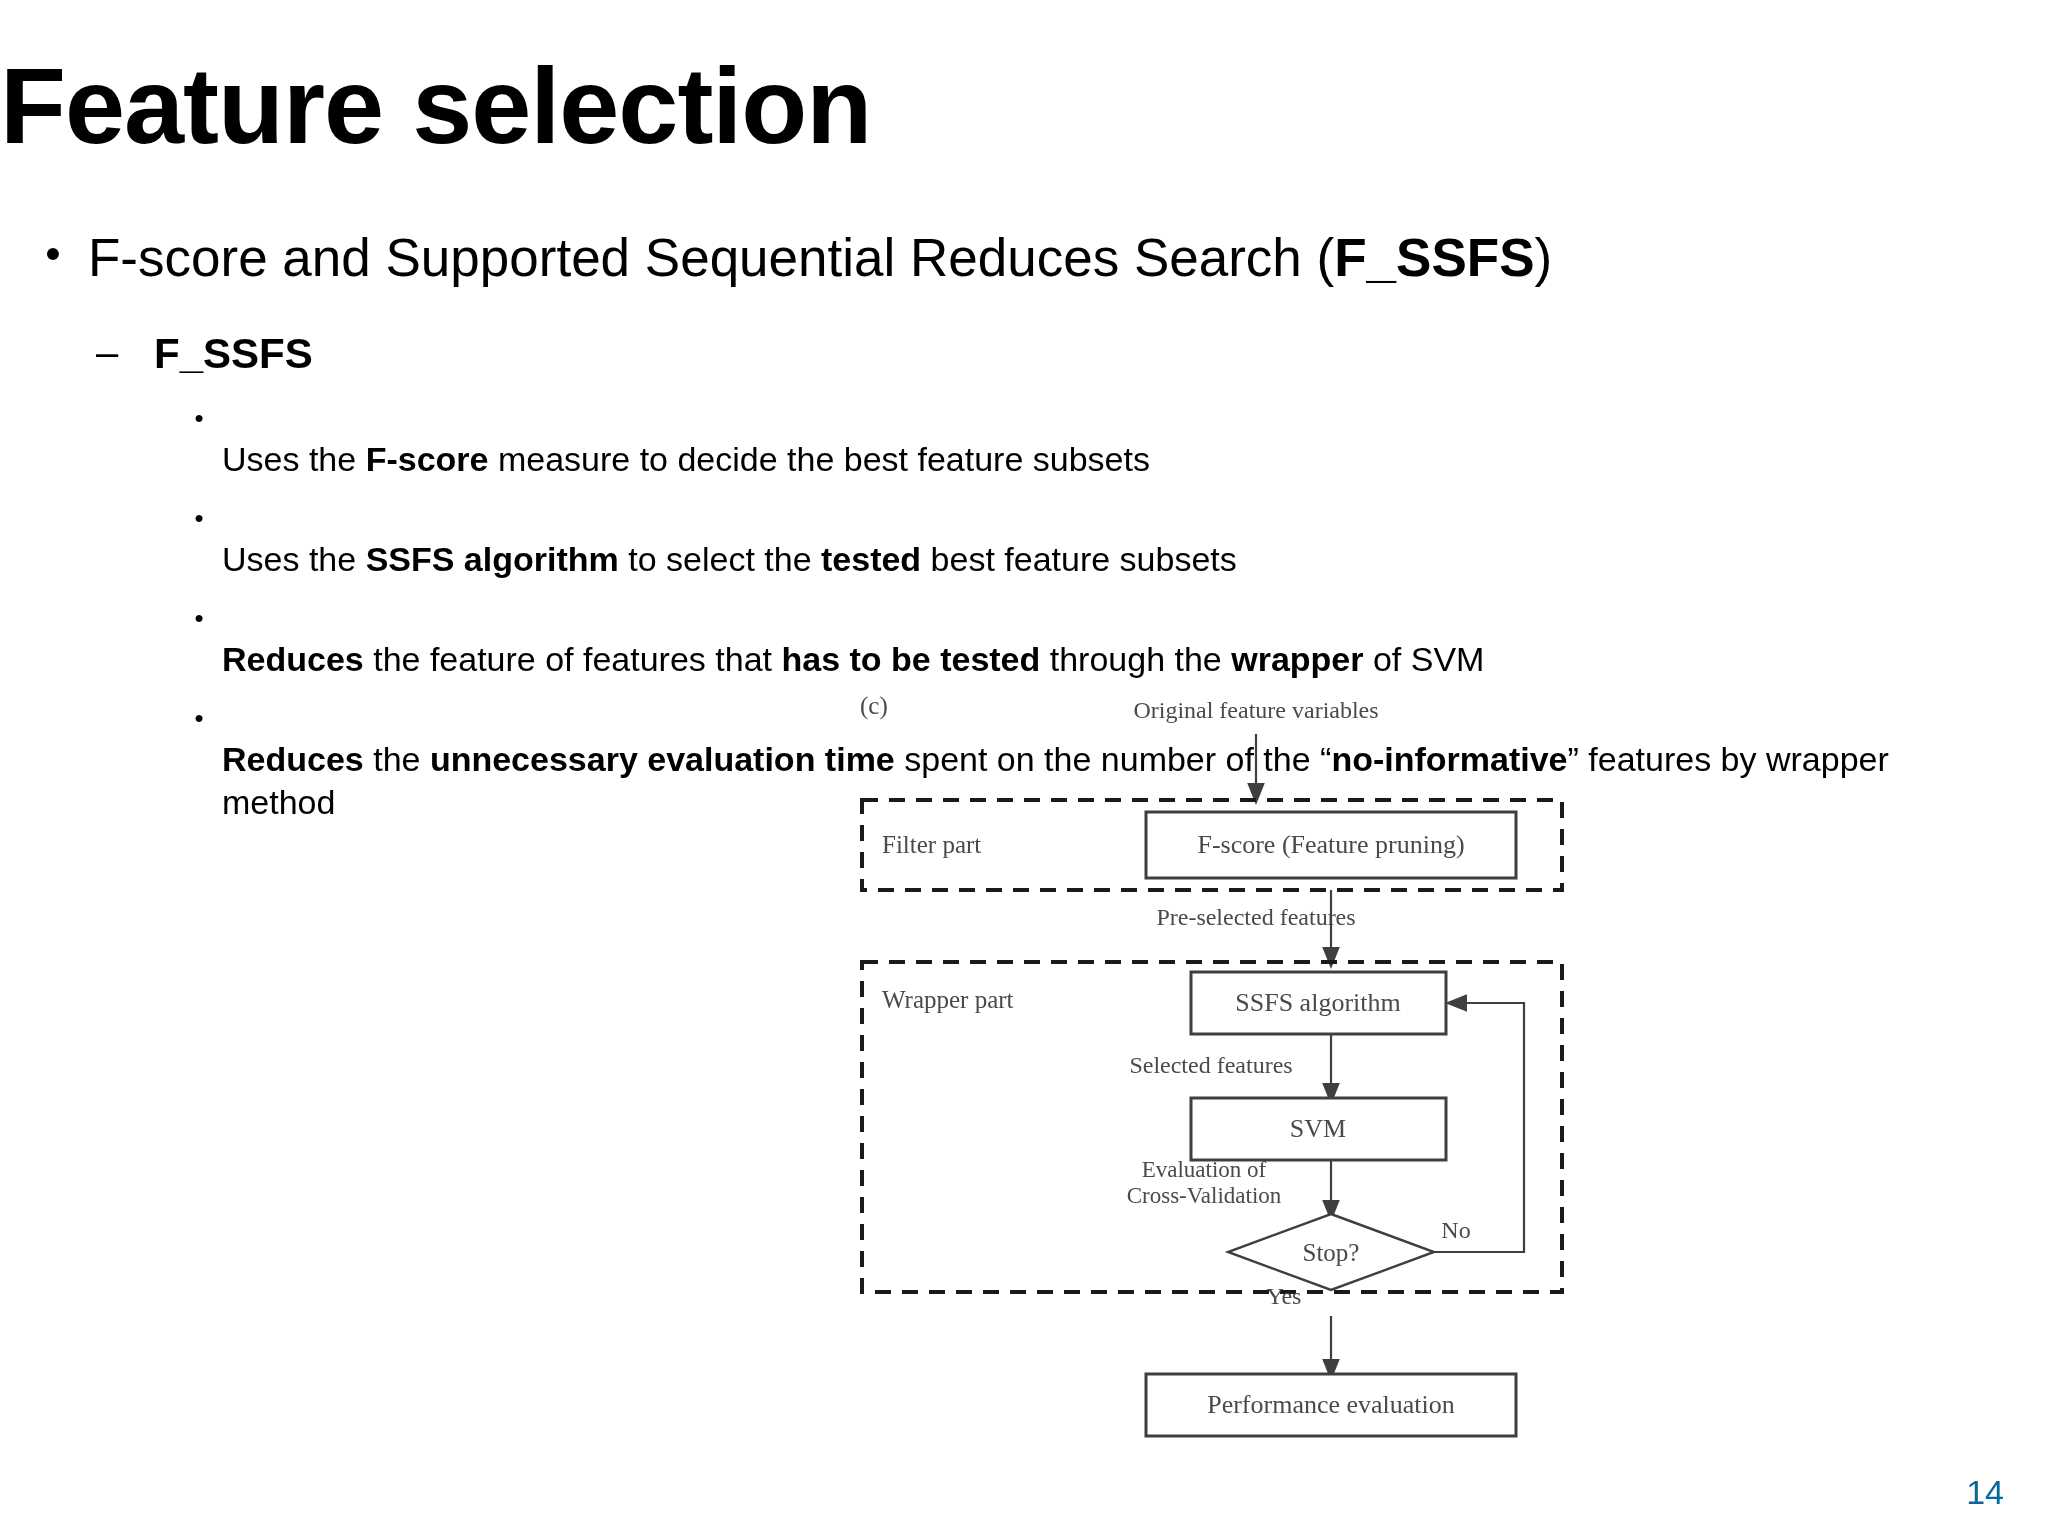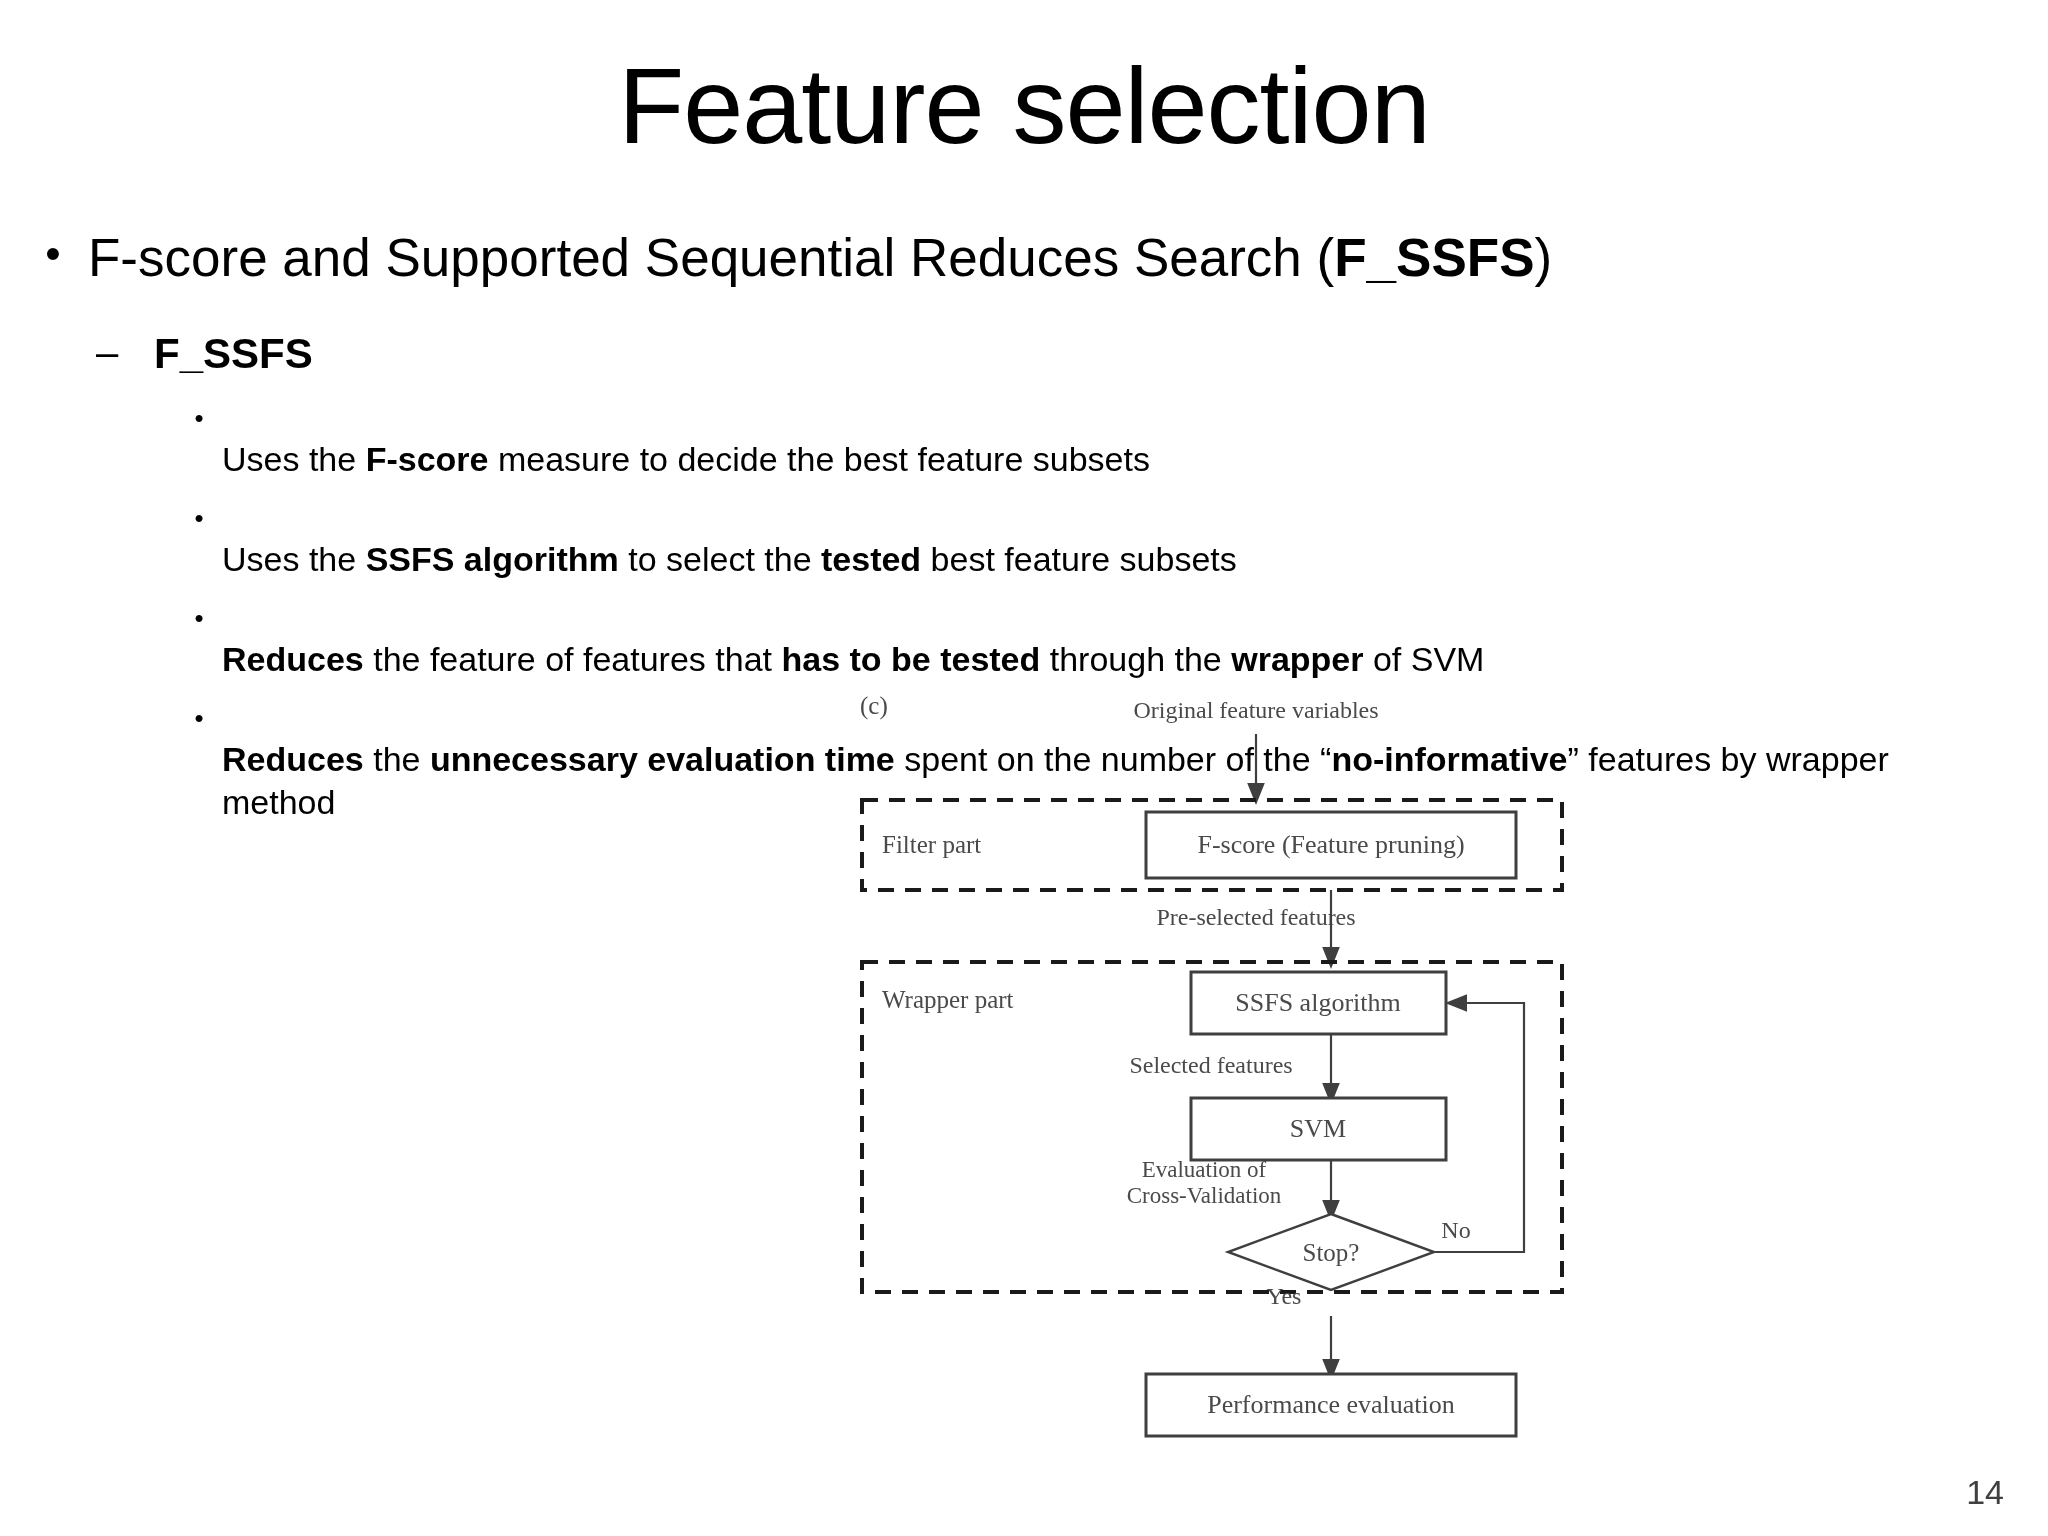--- a/index.html
+++ b/index.html
@@ -15,23 +15,23 @@
     font-family: "Liberation Sans", sans-serif;
     color: #000000;
   }
 
   
   .slide-title {
     position: absolute;
     top: 48px;
     left: 0;
     width: 2048px;
-    text-align: center;
+    text-align: left;
     font-size: 108px;
-    font-weight: normal;
+    font-weight: bold;
     letter-spacing: -1px;
     line-height: 1.08;
   }
 
   
   .bullet-l1 {
     position: absolute;
     top: 228px;
     left: 18px;
     width: 2010px;
@@ -99,21 +99,21 @@
     width: 720px;
     height: 630px;
   }
   .diagram svg { display: block; }
 
   .page-number {
     position: absolute;
     right: 44px;
     bottom: 24px;
     font-size: 34px;
-    color: #404040;
+    color: #0369a1;
   }
 </style>
 </head>
 <body>
 
 <div class="slide-title">Feature selection</div>
 
 <div class="bullet-l1">
   <span class="marker">•</span>
   <span class="btext"><span>F-score and Supported Sequential Reduces Search (</span><b>F_SSFS</b><span>)</span></span>

